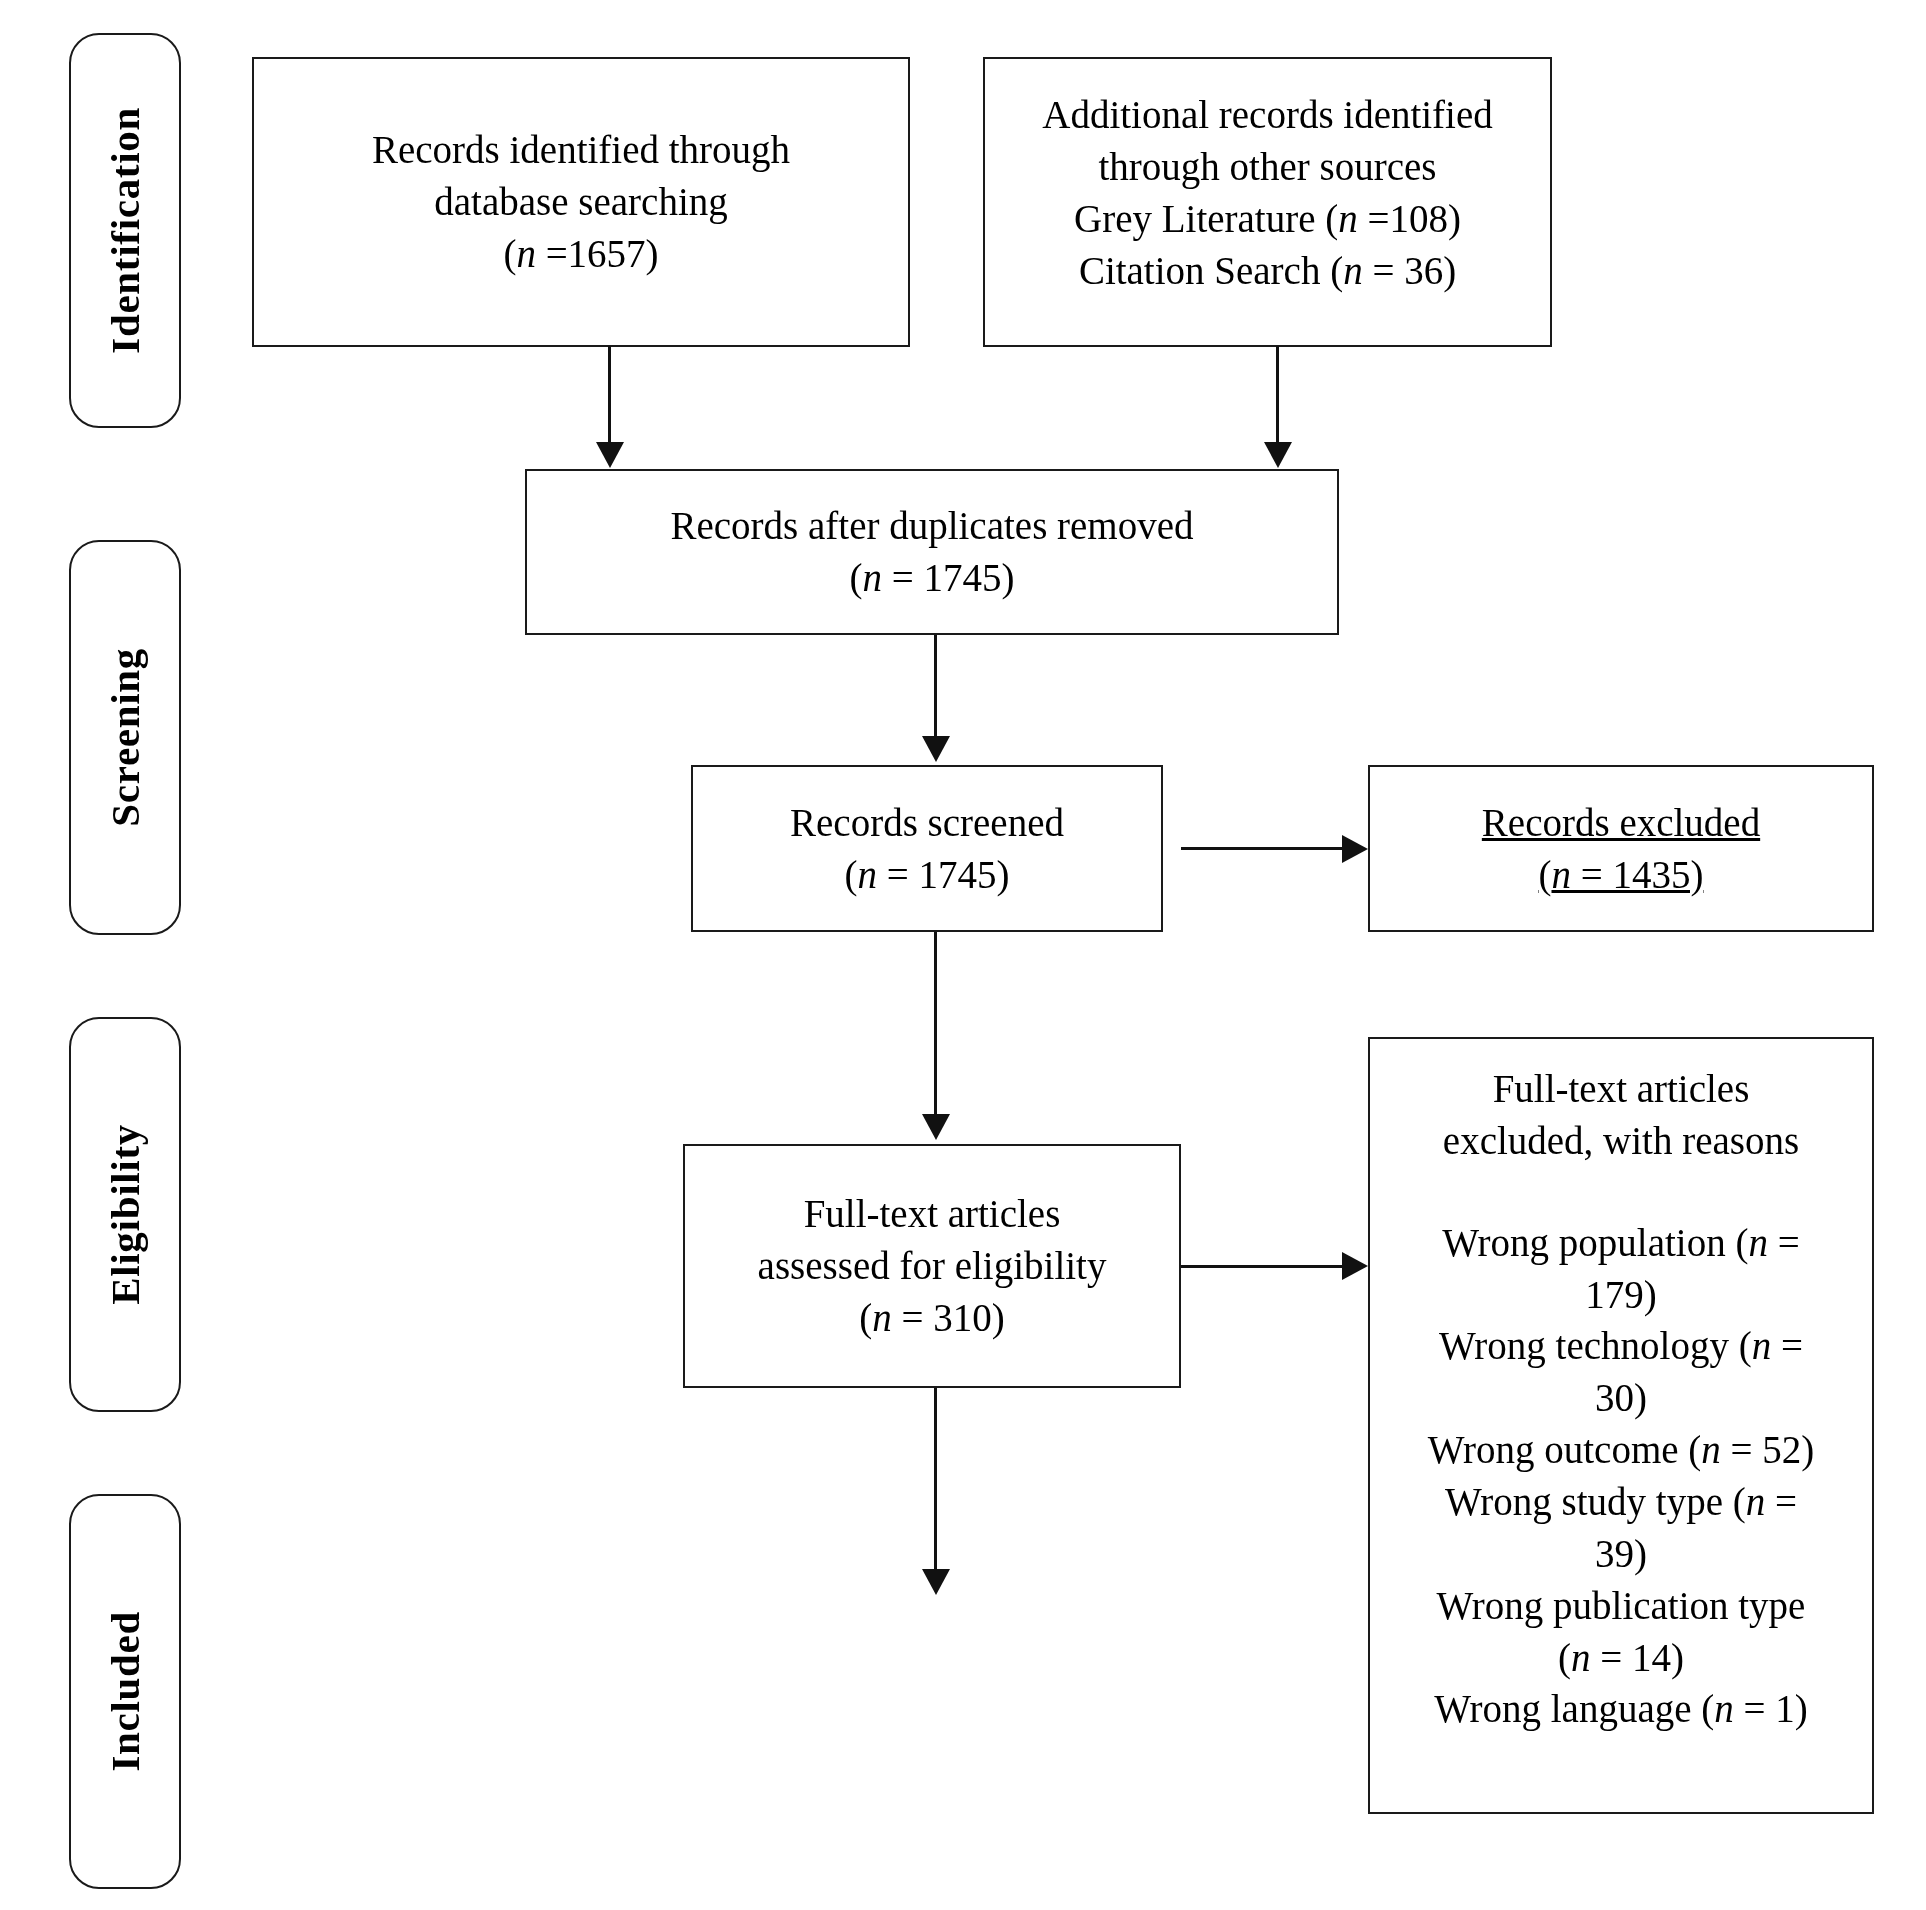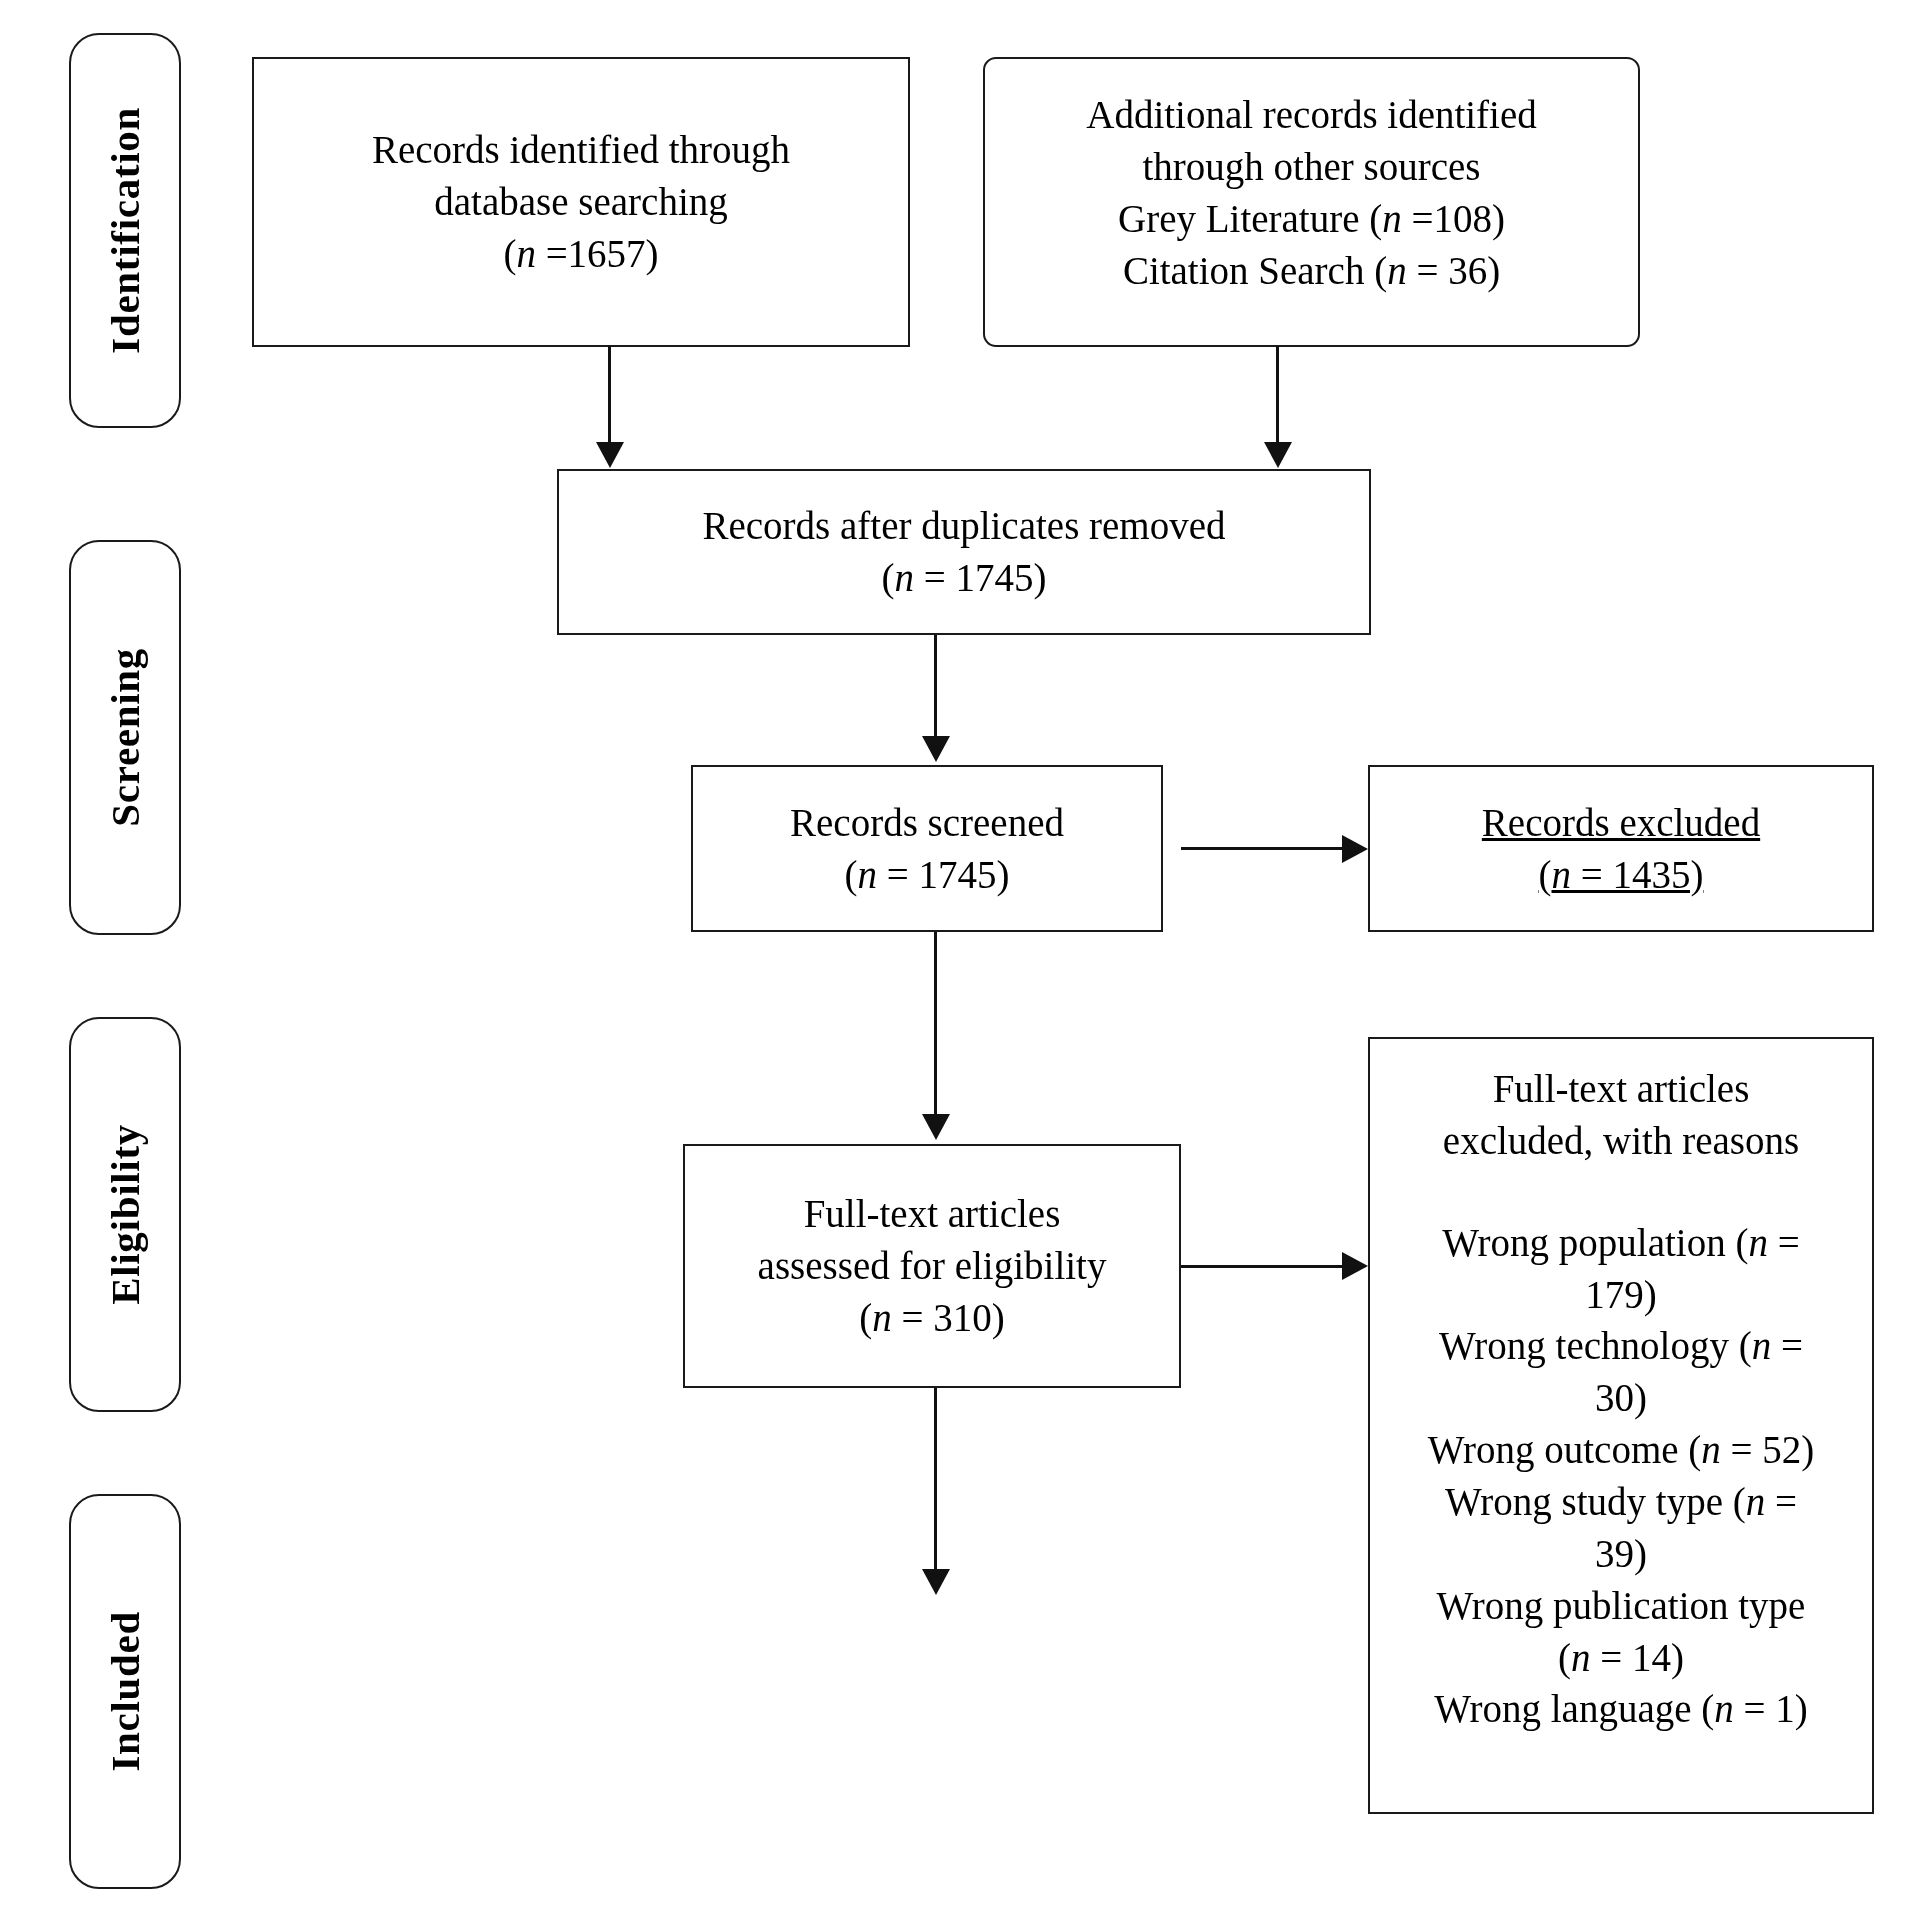--- a/index.html
+++ b/index.html
@@ -115,34 +115,34 @@
   <div class="stage-pill" style="left:69px; top:1494px; width:112px; height:395px;">
     <span class="stage-label">Included</span>
   </div>
 
   <div class="flow-box" style="left:252px; top:57px; width:658px; height:290px;">
     <div class="flow-line">Records identified through</div>
     <div class="flow-line">database searching</div>
     <div class="flow-line">(<em>n</em> =1657)</div>
   </div>
 
-  <div class="flow-box" style="left:983px; top:57px; width:657px; height:290px; justify-content:flex-start; padding-top:30px;border-radius:13px;">
+  <div class="flow-box" style="left:983px; top:57px; width:569px; height:290px; justify-content:flex-start; padding-top:30px;">
     <div class="flow-line">Additional records identified</div>
     <div class="flow-line">through other sources</div>
     <div class="flow-line">Grey Literature (<em>n</em> =108)</div>
     <div class="flow-line">Citation Search (<em>n</em> = 36)</div>
   </div>
 
   <div class="v-line" style="left:608px; top:346px; height:100px;"></div>
   <div class="arrow-down" style="left:596px; top:442px;"></div>
 
   <div class="v-line" style="left:1276px; top:346px; height:100px;"></div>
   <div class="arrow-down" style="left:1264px; top:442px;"></div>
 
-  <div class="flow-box" style="left:525px; top:469px; width:814px; height:166px;margin-left:32px;">
+  <div class="flow-box" style="left:525px; top:469px; width:814px; height:166px;">
     <div class="flow-line">Records after duplicates removed</div>
     <div class="flow-line">(<em>n</em> = 1745)</div>
   </div>
 
   <div class="v-line" style="left:934px; top:635px; height:104px;"></div>
   <div class="arrow-down" style="left:922px; top:736px;"></div>
 
   <div class="flow-box" style="left:691px; top:765px; width:472px; height:167px;">
     <div class="flow-line">Records screened</div>
     <div class="flow-line">(<em>n</em> = 1745)</div>

